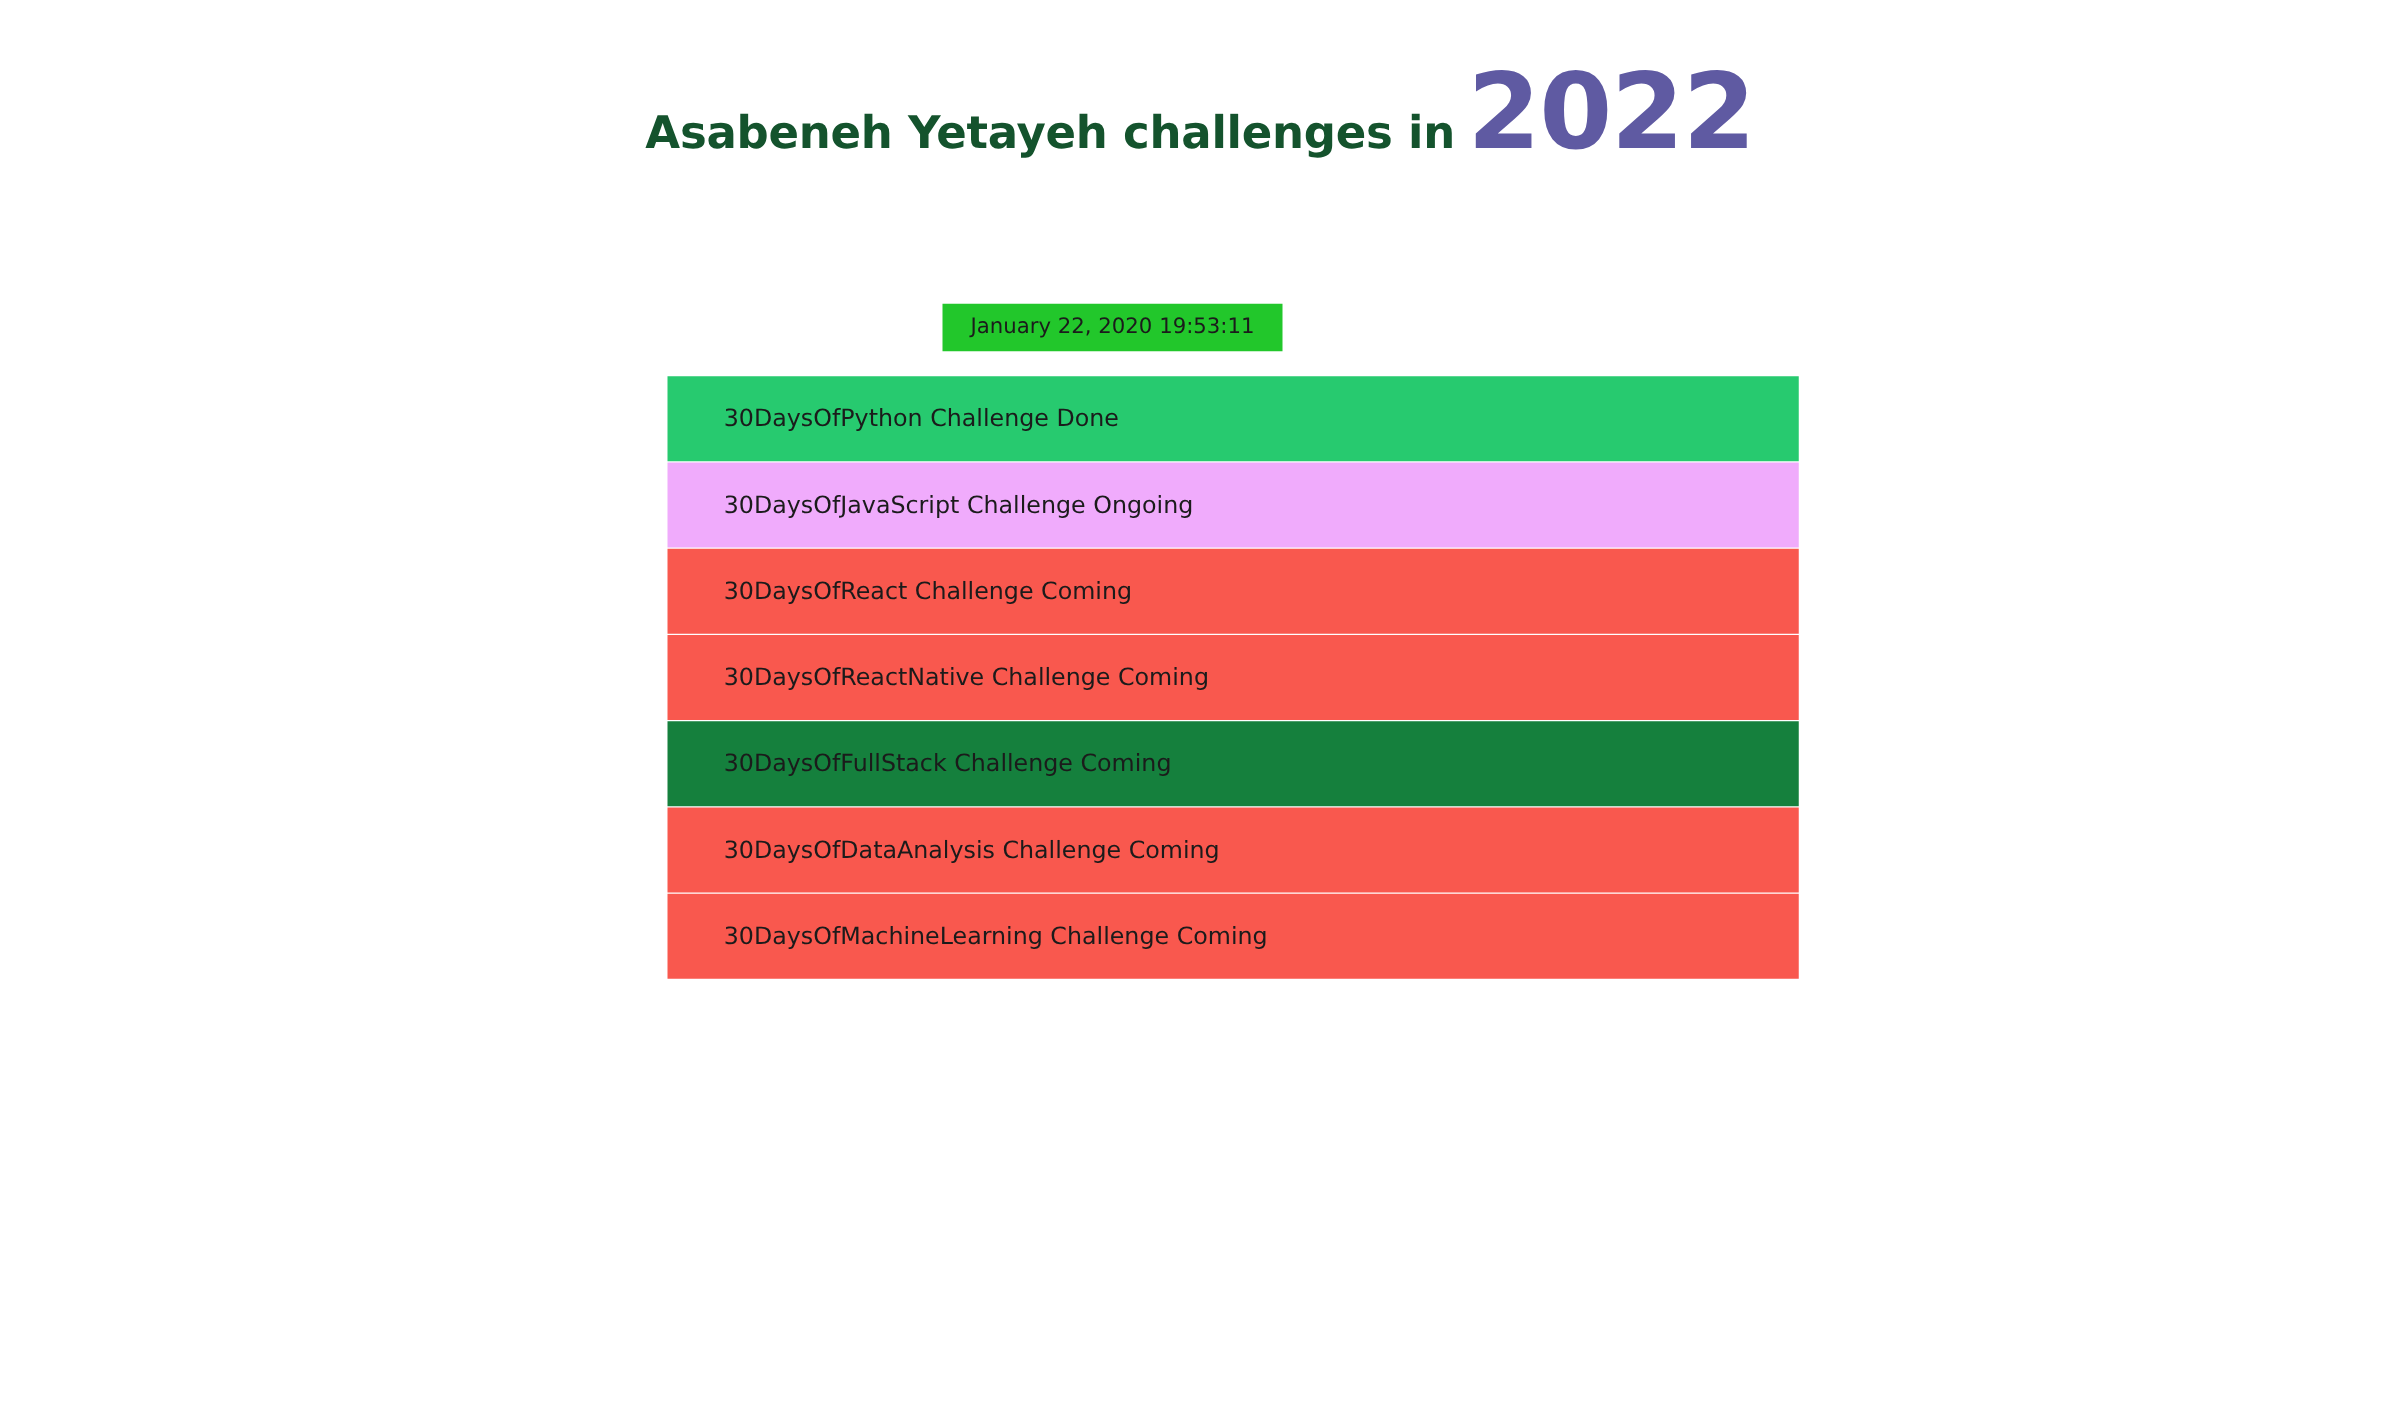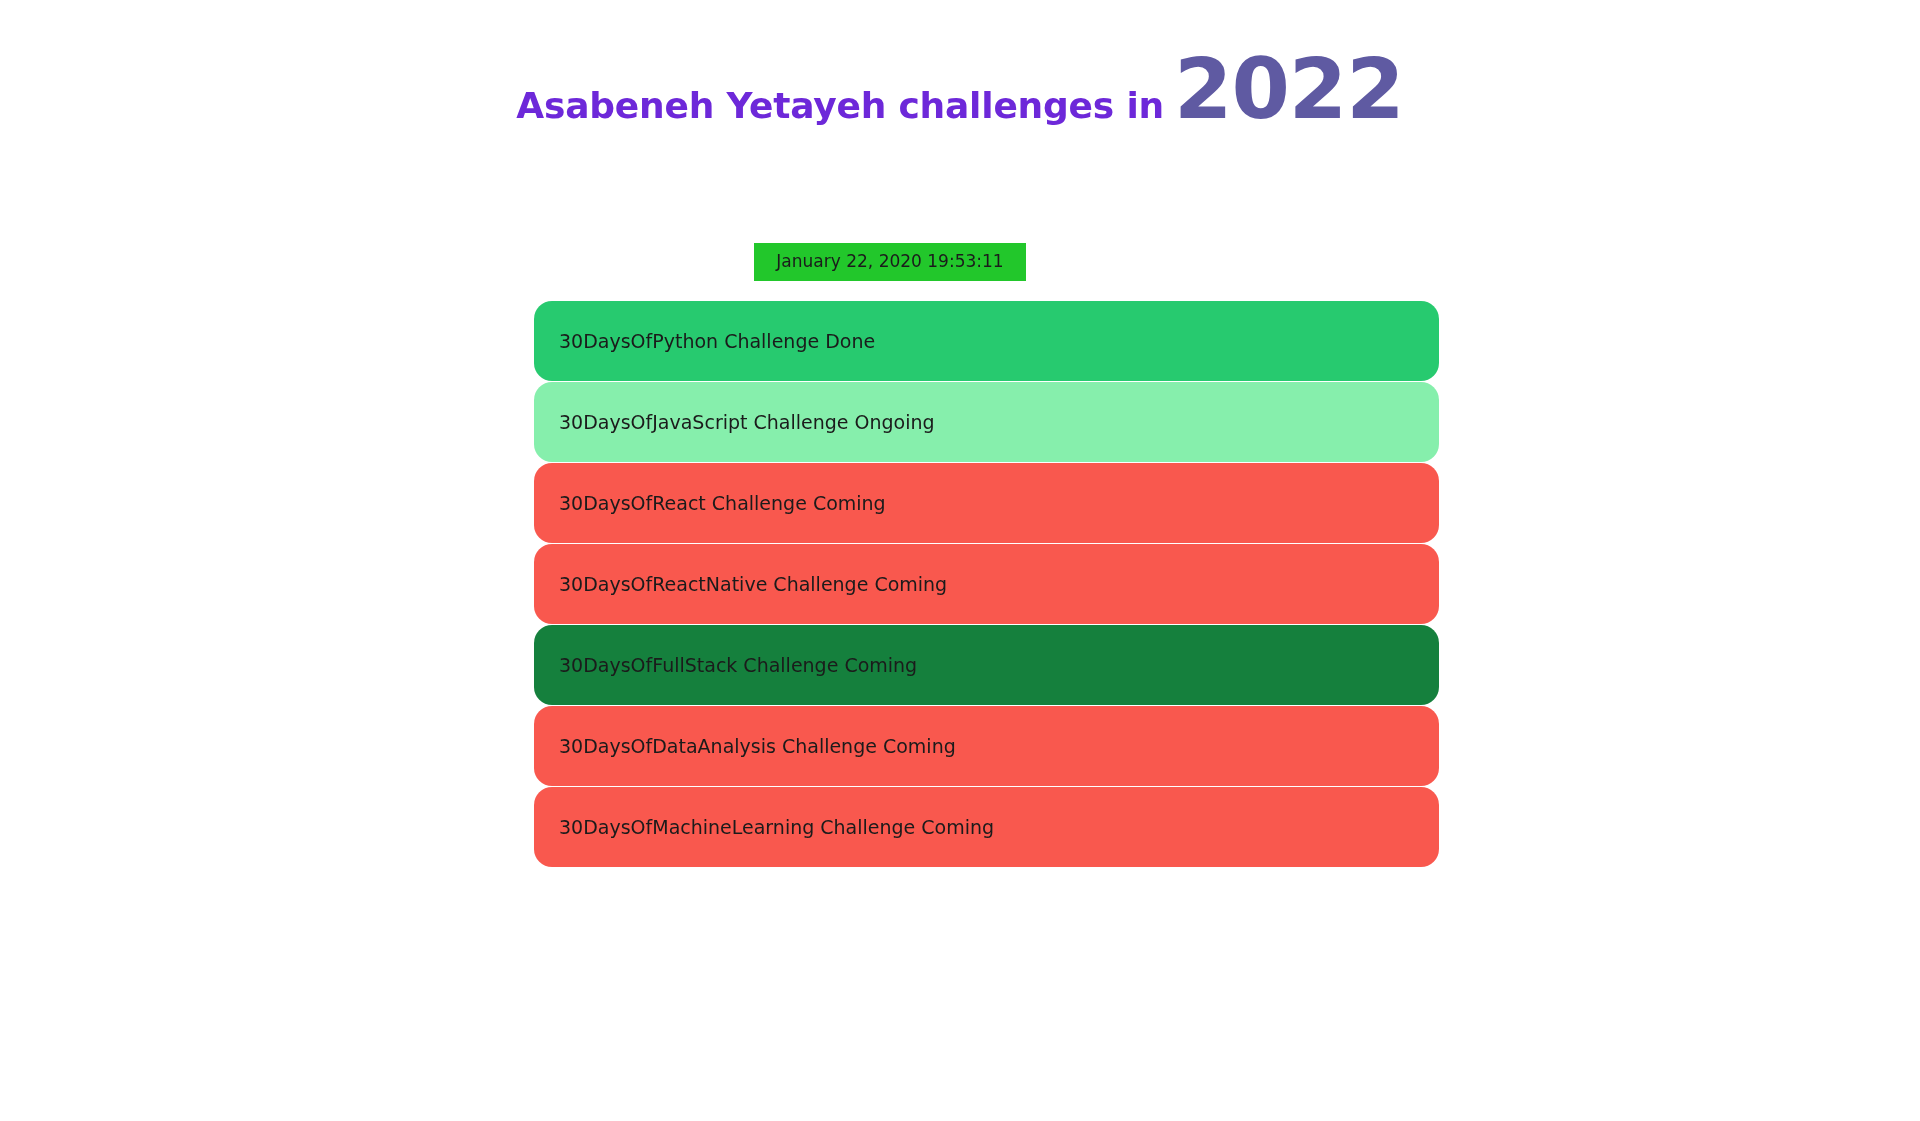--- a/index.html
+++ b/index.html
@@ -25,21 +25,21 @@
     top: 40px;
     left: 0;
     width: 1920px;
     text-align: center;
     white-space: nowrap;
   }
 
   .title-main {
     font-size: 36px;
     font-weight: 700;
-    color: #6d28d9;
+    color: #14532d;
     letter-spacing: -0.2px;
     vertical-align: baseline;
   }
 
   .title-year {
     font-size: 84px;
     font-weight: 700;
     color: #5f5aa2;
     letter-spacing: -1px;
     vertical-align: baseline;
@@ -80,29 +80,28 @@
 
   
   .list {
     position: absolute;
     top: 301px;
     left: 534px;
     width: 905px;
   }
 
   .list-item {
-    height: 80px;
+    height: 68px;
     display: flex;
     align-items: center;
-    padding-left: 25px;
+    padding-left: 45px;
     box-sizing: border-box;
     font-size: 19px;
     color: #1b1b1b;
     margin-bottom: 1px;
-    border-radius: 18px;
   }
 
   .status-done     { background: #27ca6f; }
   .status-ongoing  { background: #fcd935; }
   .status-coming   { background: #f9584e; }
 </style>
 </head>
 <body>
 
 <div class="page">
@@ -113,21 +112,21 @@
 
 
   <div class="time-badge-wrap">
     <span class="time-badge" style="background: rgb(34, 199, 43);">January 22, 2020 19:53:11</span>
   </div>
 
   <div class="list">
       <div class="list-item status-done" style="background: rgb(39, 202, 111);">
         <span>30DaysOfPython Challenge Done</span>
       </div>
-      <div class="list-item status-ongoing" style="background: #86efac;">
+      <div class="list-item status-ongoing" style="background: #f0abfc;">
         <span>30DaysOfJavaScript Challenge Ongoing</span>
       </div>
       <div class="list-item status-coming" style="background: rgb(249, 88, 78);">
         <span>30DaysOfReact Challenge Coming</span>
       </div>
       <div class="list-item status-coming" style="background: rgb(249, 88, 78);">
         <span>30DaysOfReactNative Challenge Coming</span>
       </div>
       <div class="list-item status-coming" style="background: #15803d;">
         <span>30DaysOfFullStack Challenge Coming</span>

